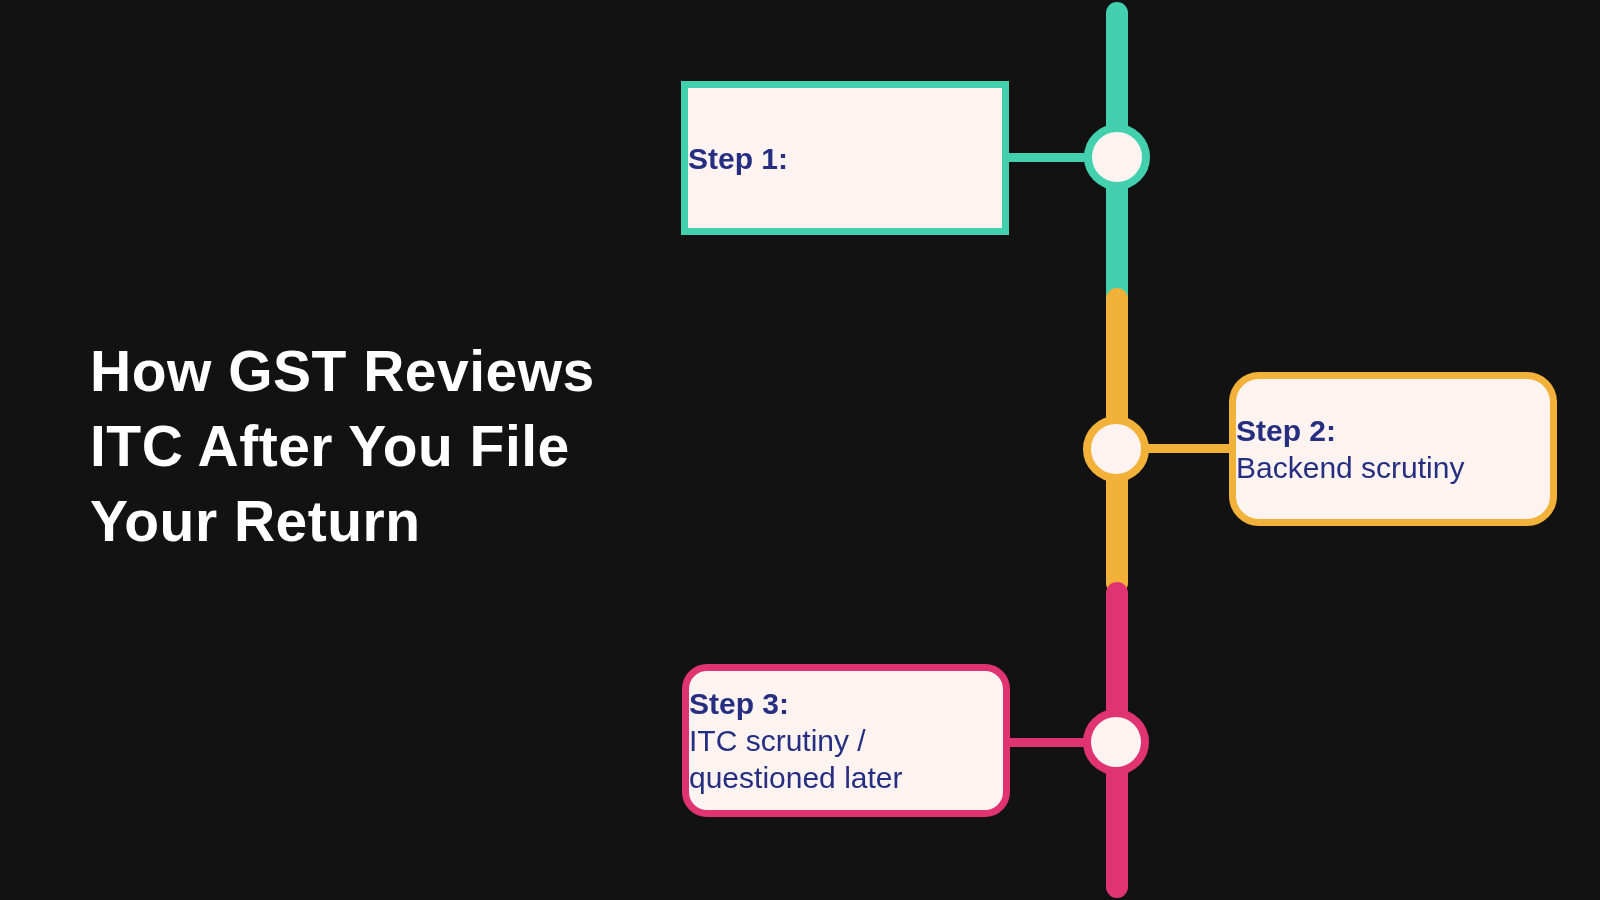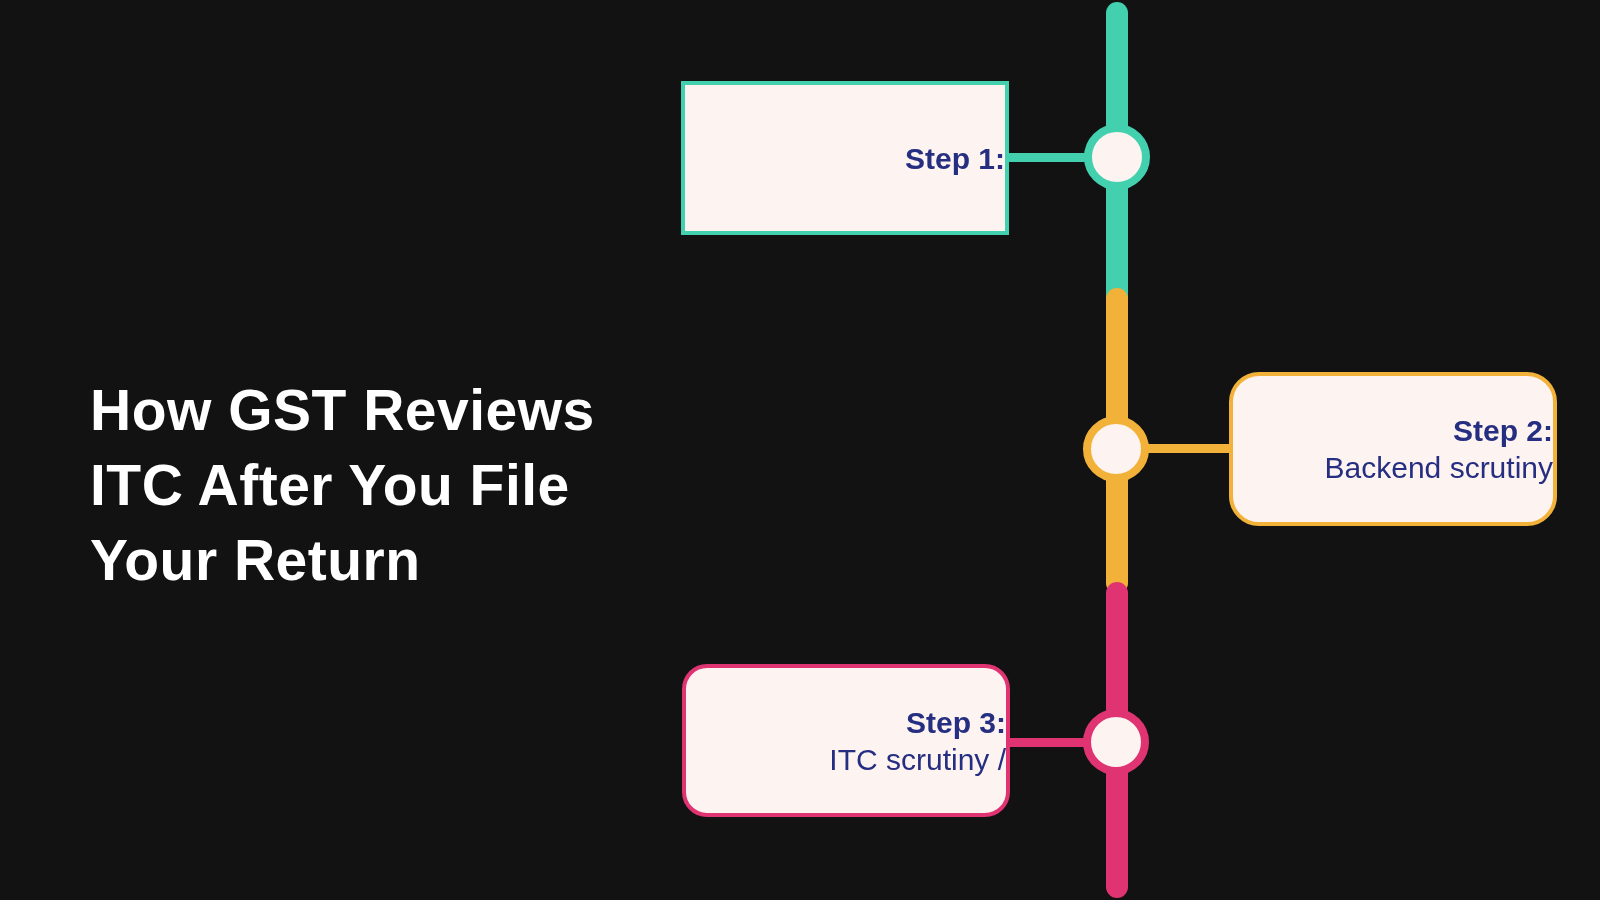--- a/index.html
+++ b/index.html
@@ -16,21 +16,20 @@
   #title {
     position: absolute;
     left: 90px;
     top: 334px;
     color: #ffffff;
     font-size: 57px;
     line-height: 75px;
     font-weight: 700;
     letter-spacing: 0.5px;
     white-space: nowrap;
-    margin-top: 39px;
   }
 
   
   .bar { position: absolute; left: 1106px; width: 22px; z-index: 1; }
   .bar-teal   { top: 2px;   height: 298px; background: #42d0ae; border-radius: 11px 11px 0 0; }
   .bar-yellow { top: 288px; height: 306px; background: #f2b239; border-radius: 11px; }
   .bar-pink   { top: 582px; height: 316px; background: #df3372; border-radius: 11px; }
 
   
   .connector { position: absolute; height: 9px; z-index: 2; }
@@ -51,25 +50,25 @@
   .n1 { left: 1084px; top: 124px; border-color: #42d0ae; }
   .n2 { left: 1083px; top: 416px; border-color: #f2b239; }
   .n3 { left: 1083px; top: 709px; border-color: #df3372; }
 
   
   .card {
     position: absolute;
     width: 328px; height: 154px;
     box-sizing: border-box;
     background: #fdf3f0;
-    border: 4px solid #a21caf;
+    border: 7px solid #a21caf;
     display: flex;
     flex-direction: column;
     justify-content: center;
-    align-items: flex-end;
+    align-items: flex-start;
     text-align: center;
     color: #252e80;
     font-size: 30px;
     line-height: 37px;
     z-index: 4;
   }
   .card1 { left: 681px;  top: 81px;  border-color: #42d0ae; }
   .card2 { left: 1229px; top: 372px; border-color: #f2b239; border-radius: 30px; }
   .card3 { left: 682px;  top: 664px; height: 153px; border-color: #df3372; border-radius: 25px; }
   .card-title { font-weight: 700; }
@@ -102,15 +101,16 @@
   </div>
 
   <div class="card card2">
     <div class="card-title">Step 2:</div>
     <div class="card-line">Backend scrutiny</div>
   </div>
 
   <div class="card card3">
     <div class="card-title">Step 3:</div>
     <div class="card-line">ITC scrutiny /</div>
+    <div class="card-line">questioned later</div>
   </div>
 
 </div>
 
 </body></html>

